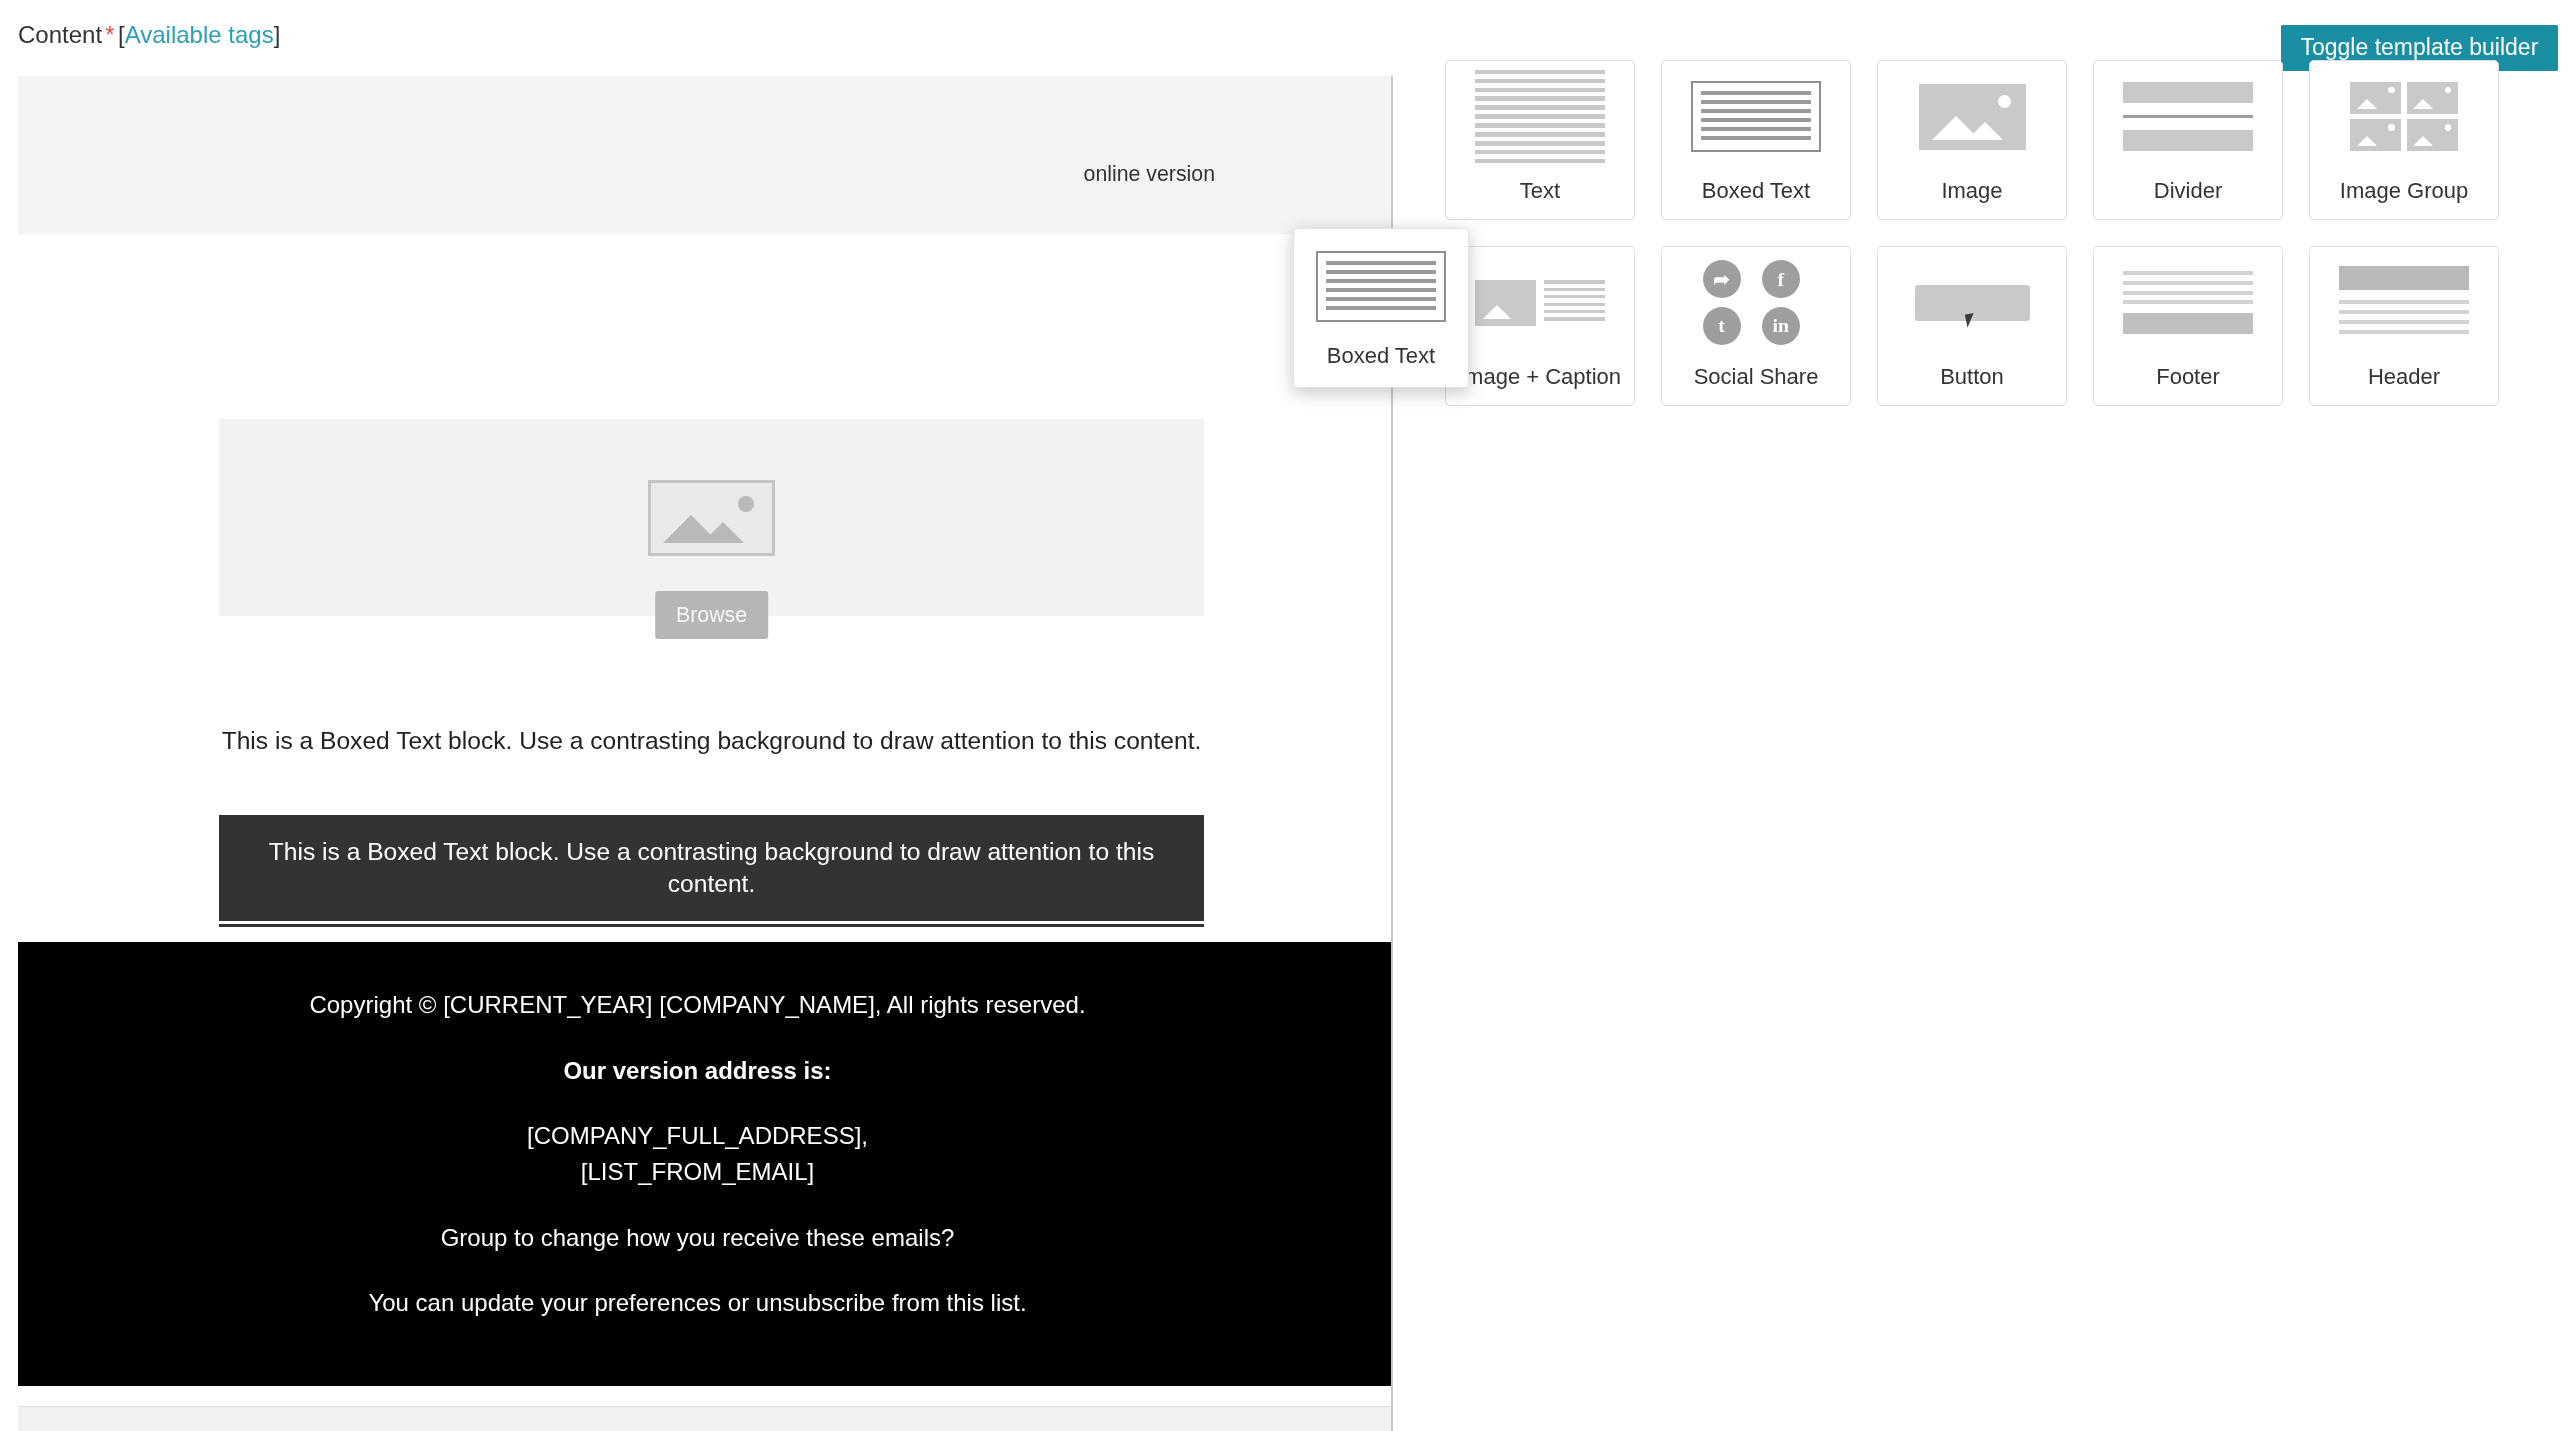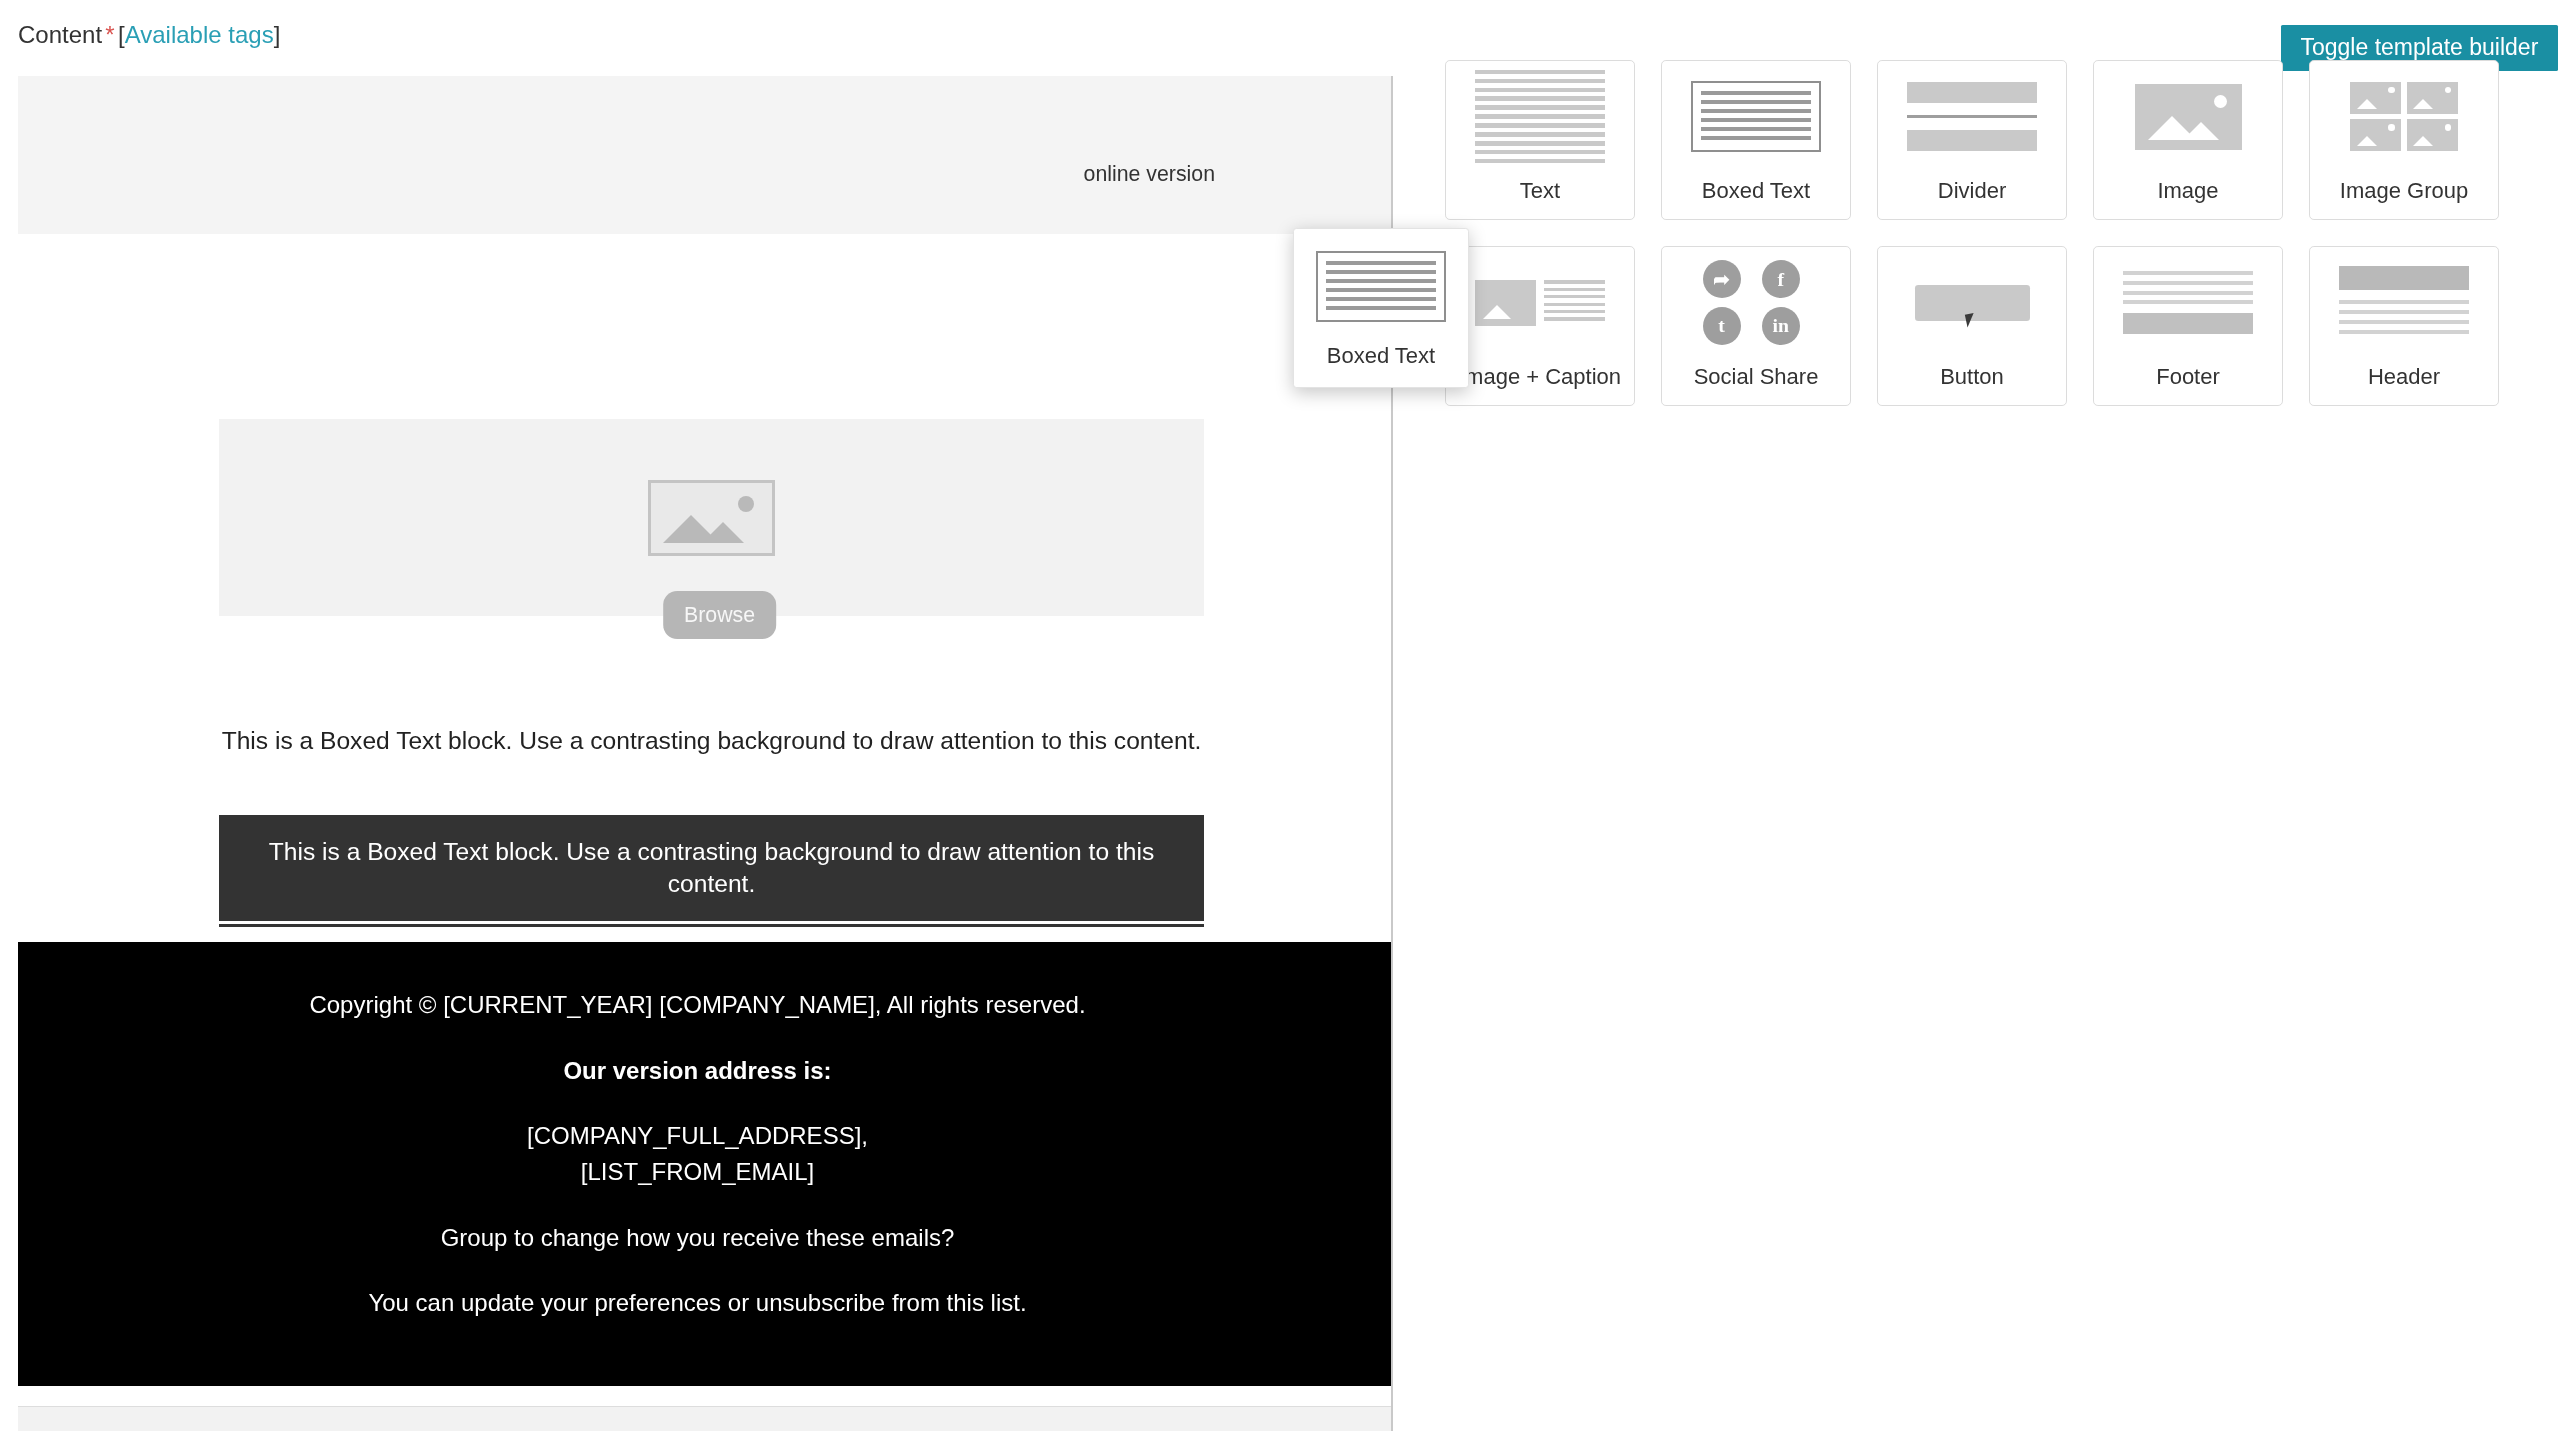--- a/index.html
+++ b/index.html
@@ -126,23 +126,22 @@
     position: absolute;
     left: 50%;
     transform: translateX(-50%);
     bottom: -23px;
     background: #b6b6b6;
     color: #f7f7f7;
     font-size: 21.3px;
     border: none;
     padding: 11.5px 21.3px;
     cursor: pointer;
-    border-radius: 14px;
+    border-radius: 3px;
     font-family: "Liberation Sans", sans-serif;
-    margin-left: 8px;
   }
   .txt-line {
     position: absolute;
     left: 201px;
     width: 985px;
     text-align: center;
     font-size: 24.6px;
     color: #222;
     line-height: 1.28;
   }
@@ -479,38 +478,38 @@
               <i></i>
               <i></i>
               <i></i>
             </div>
         </div>
         <div class="lbl">Boxed Text</div>
       </div>
 
       <div class="pal-card">
         <div class="thumb">
+          <div class="imgthumb">
+              <span class="m1"></span>
+              <span class="m2"></span>
+              <span class="s"></span>
+            </div>
+        </div>
+        <div class="lbl">Image</div>
+      </div>
+
+      <div class="pal-card">
+        <div class="thumb">
           <div class="divider-thumb">
             <div class="bar"></div>
             <div class="rule"></div>
             <div class="bar"></div>
           </div>
         </div>
         <div class="lbl">Divider</div>
-      </div>
-
-      <div class="pal-card">
-        <div class="thumb">
-          <div class="imgthumb">
-              <span class="m1"></span>
-              <span class="m2"></span>
-              <span class="s"></span>
-            </div>
-        </div>
-        <div class="lbl">Image</div>
       </div>
 
       <div class="pal-card">
         <div class="thumb">
           <div class="grid4">
               <div></div>
               <div></div>
               <div></div>
               <div></div>
             </div>

